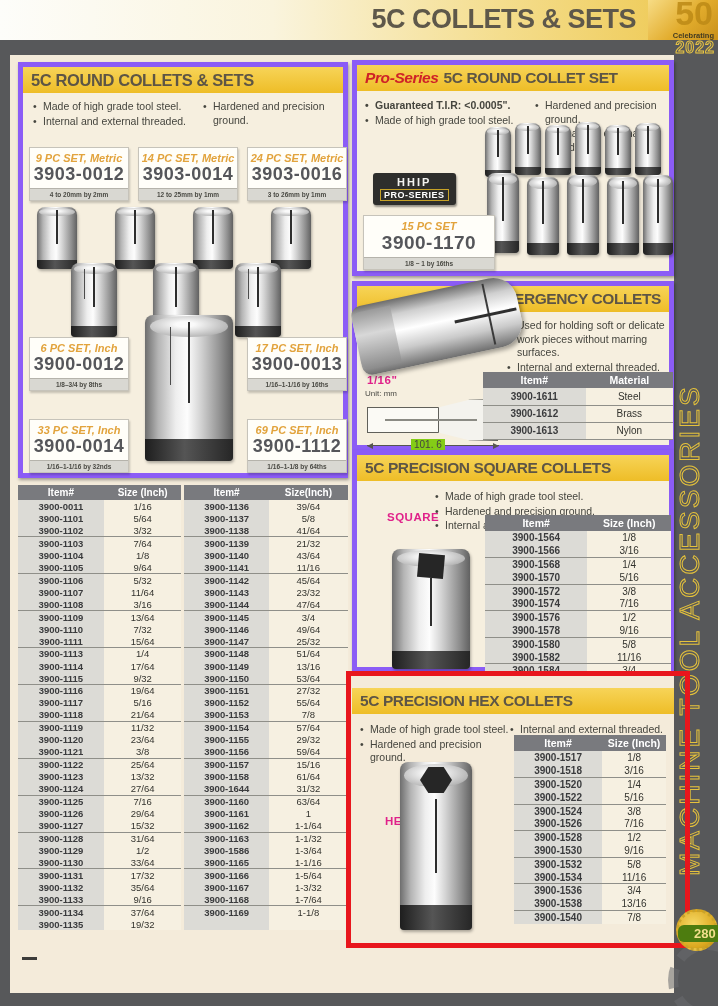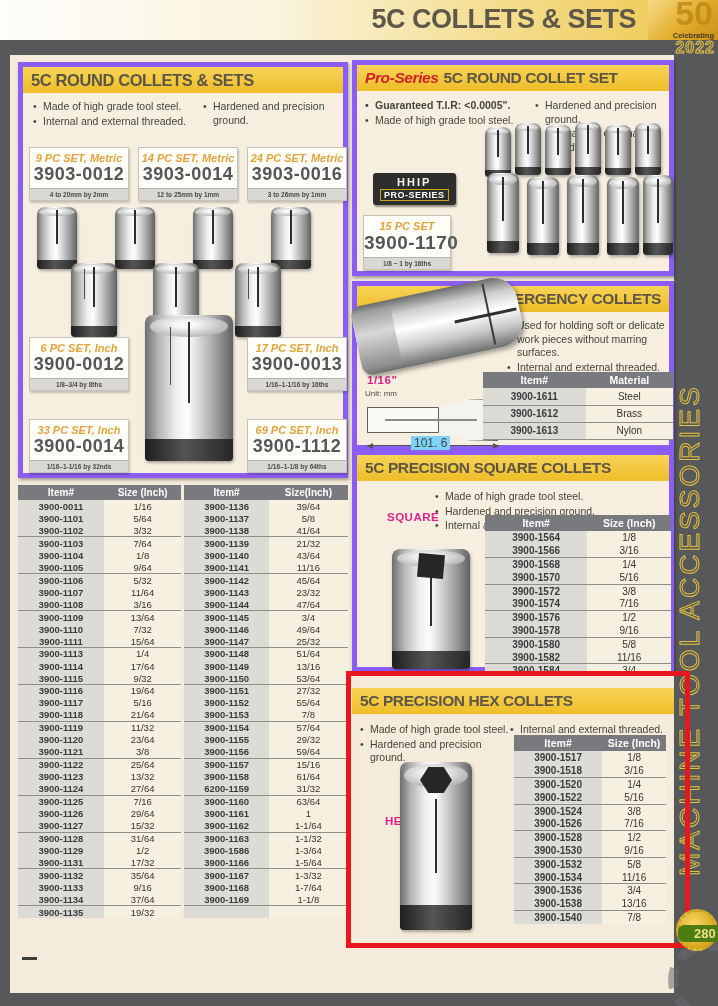--- a/index.html
+++ b/index.html
@@ -33,21 +33,21 @@
   .bullets li::before { content:"•"; position:absolute; left:0; top:0; }
   .bullets li.bold { font-weight:bold; }
 
   
   .set-box { position:absolute; width:100px; background:#fffef9; border:1px solid #c6c3ba;
     box-shadow:1px 2px 2px rgba(0,0,0,.2); text-align:center; }
   .set-box .t { color:#e2a33c; font-weight:bold; font-style:italic; font-size:11px; padding-top:4px; white-space:nowrap; }
   .set-box .n { color:#55565a; font-weight:bold; font-size:18px; letter-spacing:.5px; line-height:1.15; white-space:nowrap; }
   .set-box .r { background:#d9d8d2; color:#4a4a44; font-size:6.5px; font-weight:bold; padding:2.5px 0 2px;
     margin-top:3px; border-top:1px solid #b5b3ab; white-space:nowrap; }
-  .set-box.wide { width:88px; }
+  .set-box.wide { width:132px; }
   .set-box.wide .n { font-size:19px; }
 
   
   .collet { position:absolute;
     background:linear-gradient(90deg,#6e6e6e,#b4b4b4 15%,#eeeeee 35%,#fdfdfd 48%,#d4d4d4 63%,#8f8f8f 86%,#616161);
     border-radius:8px 8px 4px 4px; box-shadow:1px 2px 3px rgba(0,0,0,.3); }
   .collet i { display:block; }
   .collet .dome { position:absolute; left:6%; right:6%; top:1%; height:14%; border-radius:50%;
     background:radial-gradient(ellipse at 45% 40%,#fafafa 15%,#b9b9b9 70%,#8a8a8a); }
   .collet .slot { position:absolute; left:50%; top:5%; width:2px; height:55%; background:#2e2e2e; transform:translateX(-50%); }
@@ -99,21 +99,21 @@
   .dim { position:absolute; width:150px; height:58px; }
   .unit-label { position:absolute; font-size:8px; color:#4a4a45; }
   .dim .body { position:absolute; left:2px; top:15px; width:72px; height:26px; border:1px solid #60605a; background:#fbfaf5; }
   .dim .head { position:absolute; left:73px; top:7px; width:60px; height:42px; background:#f4f3ee; border:1px solid #60605a;
     clip-path:polygon(0 20%,52% 2%,100% 0,100% 100%,52% 98%,0 80%); }
   .dim .mid { position:absolute; left:20px; top:27px; width:92px; height:2px; background:#8b8b84; }
   .dim .line { position:absolute; left:2px; right:16px; bottom:4px; border-top:1px solid #55554f; }
   .dim .arr { position:absolute; bottom:1.5px; width:0; height:0; border-top:3px solid transparent; border-bottom:3px solid transparent; }
   .dim .arr.l { left:2px; border-right:6px solid #55554f; }
   .dim .arr.r { right:16px; border-left:6px solid #55554f; }
-  .dim .lab { position:absolute; left:46px; bottom:0; background:#7dd3fc; font-size:12px; color:#45453f; padding:0 3px; }
+  .dim .lab { position:absolute; left:46px; bottom:0; background:#84cc16; font-size:10px; color:#45453f; padding:0 3px; }
 
   
   .highlight { position:absolute; left:346px; top:671px; width:344px; height:277px;
     border:5px solid #e8161d; pointer-events:none; z-index:30; }
 
   
   .strip-text { position:absolute; left:674px; top:318px; width:44px; height:625px;
     writing-mode:vertical-rl; transform:rotate(180deg); text-align:center;
     font-size:28px; letter-spacing:3px; font-weight:400;
     color:#e5c23b; -webkit-text-fill-color:transparent; -webkit-text-stroke:1px #e5c23b; }
@@ -380,21 +380,21 @@
           </tr>
           <tr>
             <td>3900-1123</td>
             <td>13/32</td>
             <td>3900-1158</td>
             <td>61/64</td>
           </tr>
           <tr>
             <td>3900-1124</td>
             <td>27/64</td>
-            <td>6200-1159</td>
+            <td>3900-1644</td>
             <td>31/32</td>
           </tr>
           <tr>
             <td>3900-1125</td>
             <td>7/16</td>
             <td>3900-1160</td>
             <td>63/64</td>
           </tr>
           <tr>
             <td>3900-1126</td>
@@ -412,20 +412,26 @@
             <td>3900-1128</td>
             <td>31/64</td>
             <td>3900-1163</td>
             <td>1-1/32</td>
           </tr>
           <tr>
             <td>3900-1129</td>
             <td>1/2</td>
             <td>3900-1586</td>
             <td>1-3/64</td>
+          </tr>
+          <tr>
+            <td>3900-1130</td>
+            <td>33/64</td>
+            <td>3900-1165</td>
+            <td>1-1/16</td>
           </tr>
           <tr>
             <td>3900-1131</td>
             <td>17/32</td>
             <td>3900-1166</td>
             <td>1-5/64</td>
           </tr>
           <tr>
             <td>3900-1132</td>
             <td>35/64</td>

